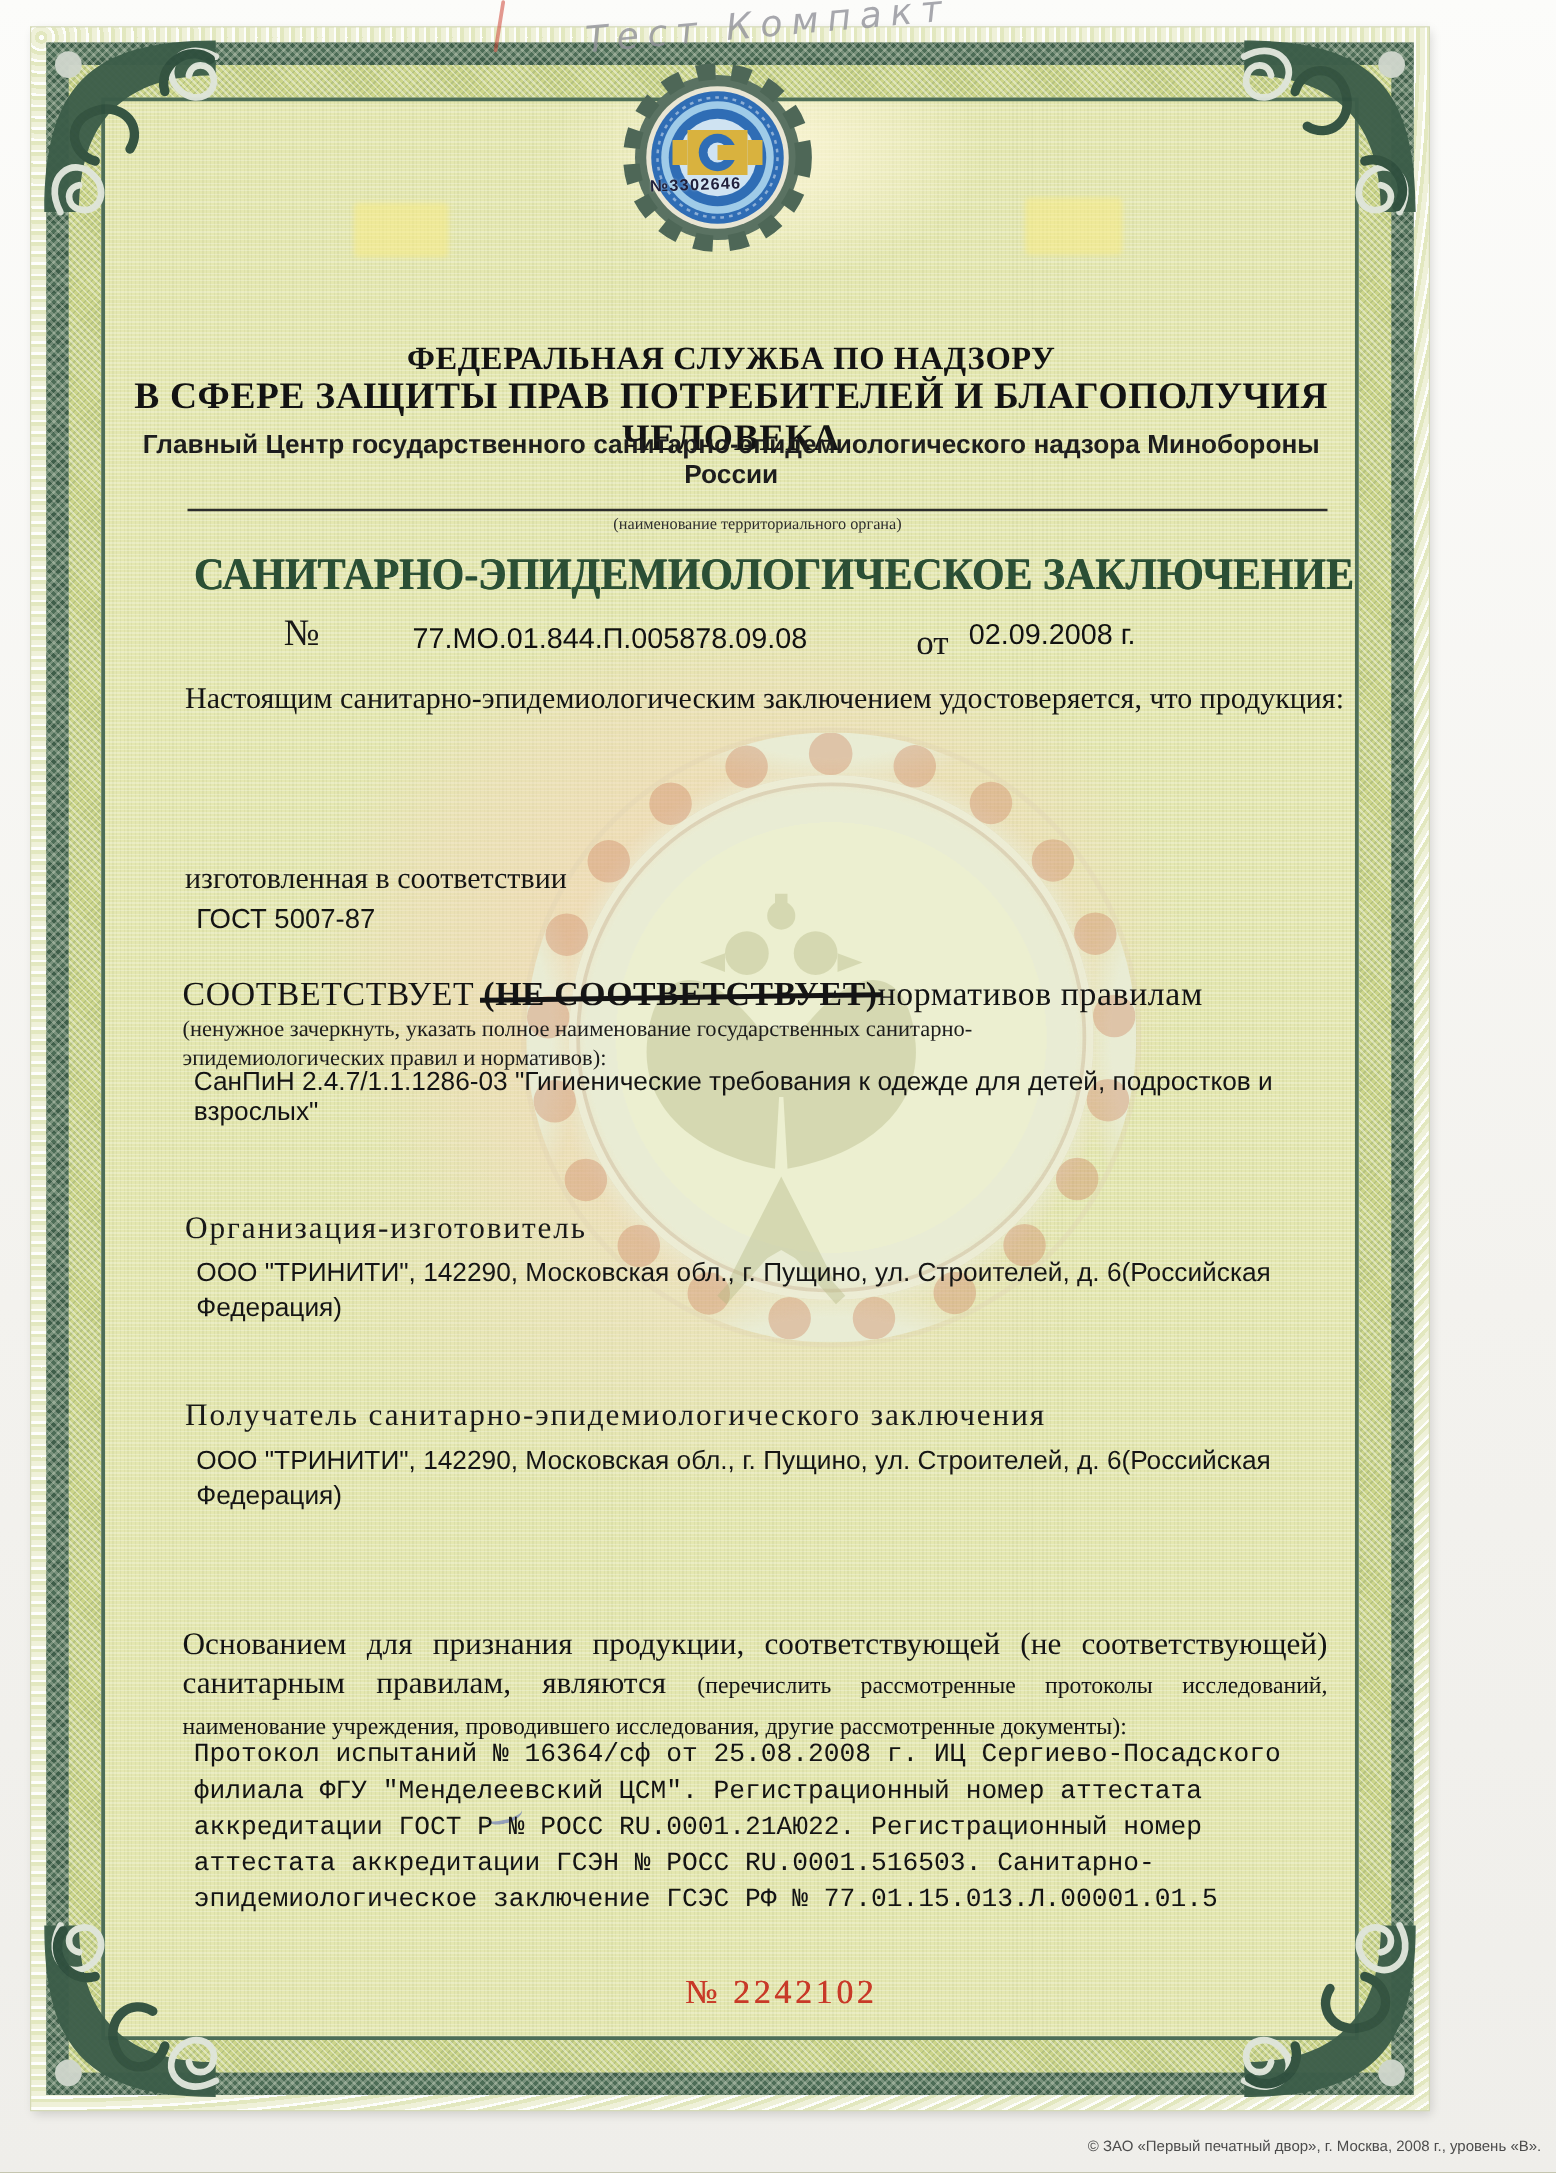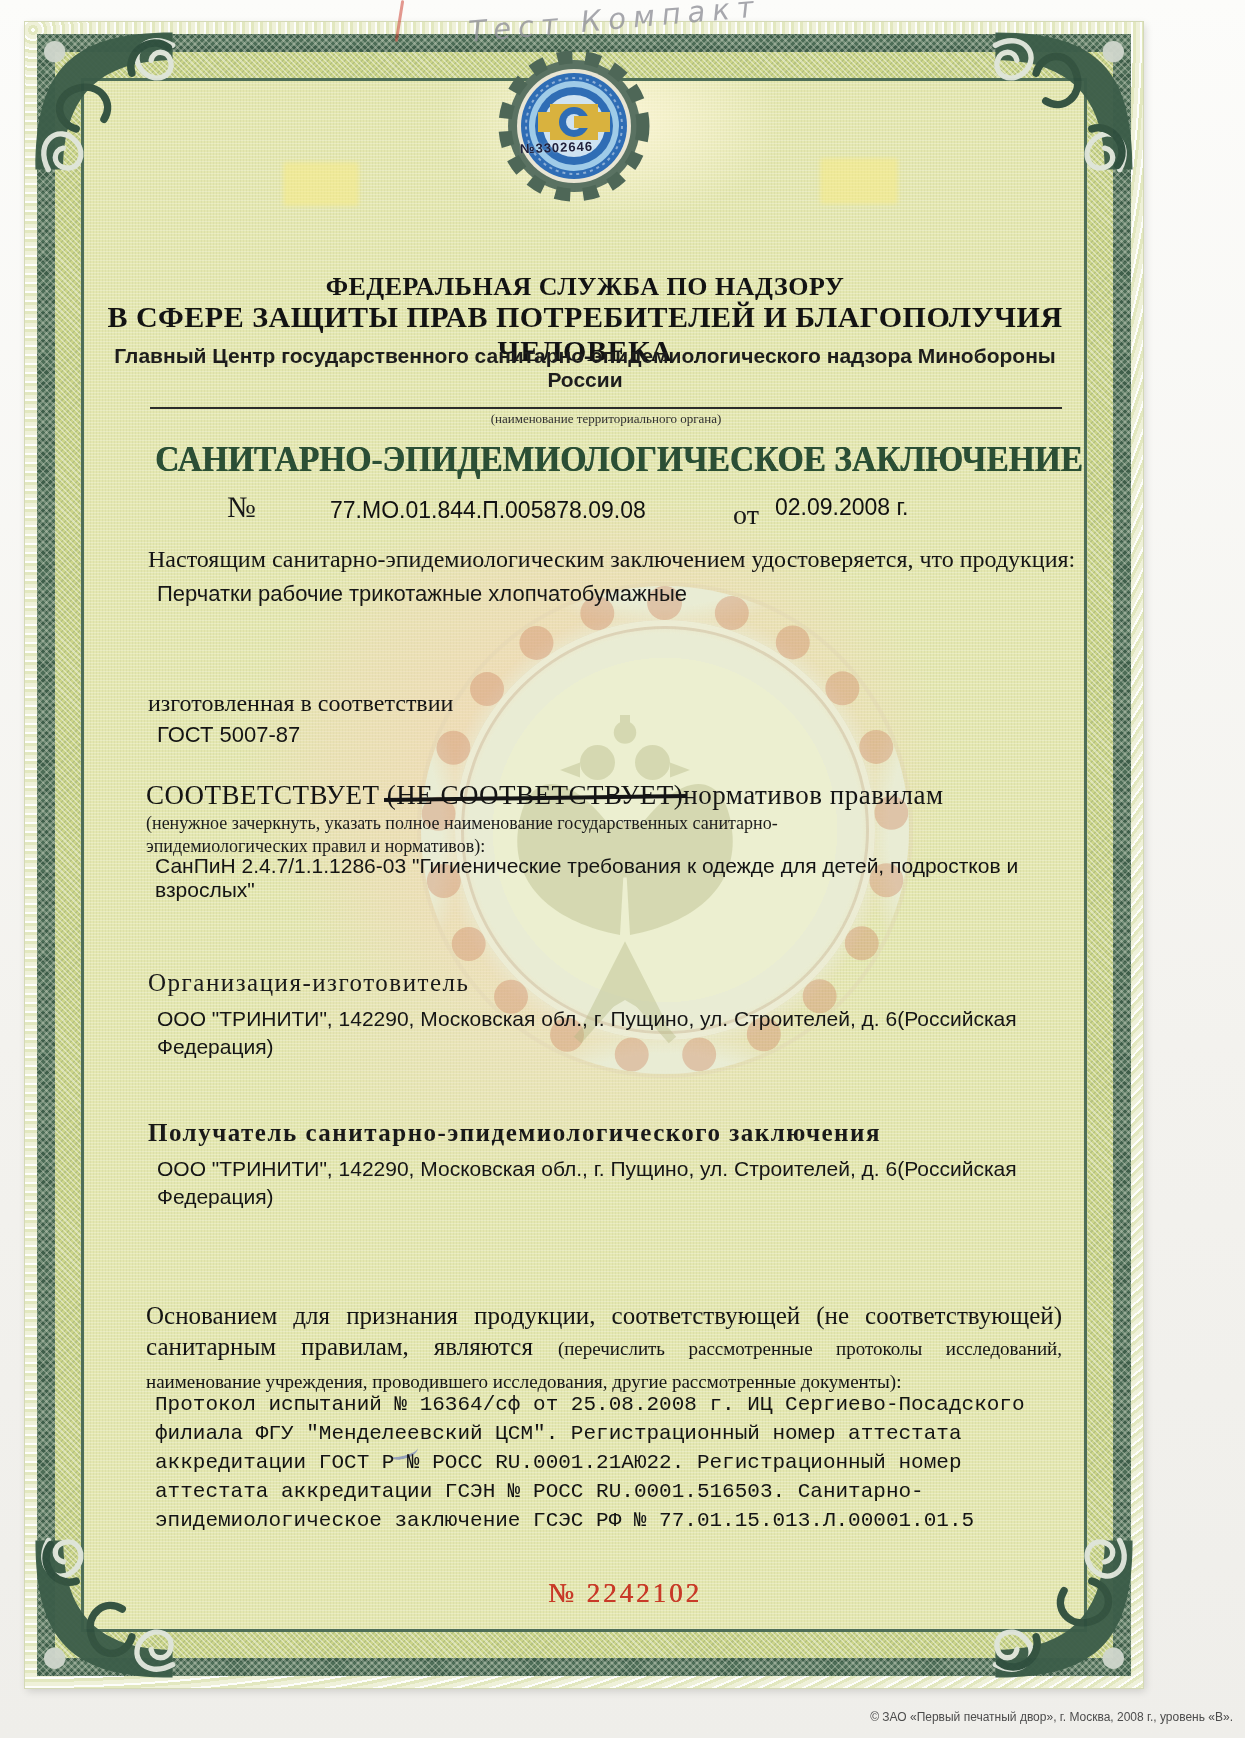--- a/index.html
+++ b/index.html
@@ -67,28 +67,28 @@
     transform:scaleX(.93);transform-origin:left;white-space:nowrap;text-shadow:.6px 0 0 #2b4f35;}
   .num-label{left:227px;top:490px;font-size:30px;color:#181818;}
   .num-value{left:330px;top:497px;font-family:"Liberation Sans",sans-serif;font-size:23px;color:#111;}
   .of-label{left:733px;top:499px;font-size:28px;color:#181818;}
   .date-value{left:775px;top:494px;font-family:"Liberation Sans",sans-serif;font-size:23px;color:#111;}
   .intro{left:148px;top:546px;width:930px;font-size:24px;}
   .product{left:157px;top:581px;width:900px;font-family:"Liberation Sans",sans-serif;font-size:22px;color:#161616;}
   .made{left:148px;top:690px;font-size:24px;}
   .gost{left:157px;top:722px;font-family:"Liberation Sans",sans-serif;font-size:22px;}
   .conf-row{left:146px;top:780px;font-size:27px;letter-spacing:.5px;white-space:nowrap;}
-  .struck{position:relative;display:inline-block;}
+  .struck{position:relative;display:inline-block;font-weight:bold;}
   .struck::after{content:"";position:absolute;left:-3px;right:-3px;top:52%;height:4px;background:#141414;transform:rotate(-.8deg);}
   .note{left:146px;top:812px;width:790px;font-size:18px;line-height:23px;color:#1c1c1c;}
   .sanpin{left:155px;top:854px;width:920px;font-family:"Liberation Sans",sans-serif;font-size:21px;}
   .sec-label{font-size:25px;letter-spacing:1.5px;color:#191919;}
   .lbl-manu{left:148px;top:969px;}
   .addr-manu{left:157px;top:1005px;}
-  .lbl-recv{left:148px;top:1119px;font-weight:bold;}
+  .lbl-recv{left:148px;top:1119px;}
   .addr-recv{left:157px;top:1155px;}
   .addr{width:860px;font-family:"Liberation Sans",sans-serif;font-size:21px;line-height:28px;color:#151515;}
   .basis{left:146px;top:1300px;width:916px;font-size:25px;line-height:31px;text-align:justify;}
   .basis-note{font-size:19px;}
   .protocol{left:155px;top:1390px;width:902px;font-family:Liberation Mono, monospace;font-size:21px;line-height:29px;color:#131313;}
   .serial{left:400px;top:1578px;width:450px;text-align:center;font-size:27px;letter-spacing:3px;color:#c83a28;text-shadow:.4px 0 0 #c83a28;}
   .footer{right:12px;top:1710px;font-family:Liberation Sans, sans-serif;font-size:12px;color:#4c4c4c;}
 </style>
 </head>
 <body>
@@ -169,21 +169,20 @@
     <div class="abs rule"></div>
     <div class="abs rule-cap">(наименование территориального органа)</div>
 
     <div class="abs title">САНИТАРНО-ЭПИДЕМИОЛОГИЧЕСКОЕ ЗАКЛЮЧЕНИЕ</div>
     <div class="abs num-label">№</div>
     <div class="abs num-value">77.МО.01.844.П.005878.09.08</div>
     <div class="abs of-label">от</div>
     <div class="abs date-value">02.09.2008 г.</div>
 
     <div class="abs intro">Настоящим санитарно-эпидемиологическим заключением удостоверяется, что продукция:</div>
-    <div class="abs product">Перчатки рабочие трикотажные хлопчатобумажные</div>
     <div class="abs made">изготовленная в соответствии</div>
     <div class="abs gost">ГОСТ 5007-87</div>
 
     <div class="abs conf-row"><span>СООТВЕТСТВУЕТ </span><span class="struck">(НЕ СООТВЕТСТВУЕТ)</span><span>нормативов правилам</span></div>
     <div class="abs note">(ненужное зачеркнуть, указать полное наименование государственных санитарно-эпидемиологических правил и нормативов):</div>
     <div class="abs sanpin">СанПиН 2.4.7/1.1.1286-03 "Гигиенические требования к одежде для детей, подростков и взрослых"</div>
 
     <div class="abs sec-label lbl-manu">Организация-изготовитель</div>
     <div class="abs addr addr-manu">ООО "ТРИНИТИ", 142290, Московская обл., г. Пущино, ул. Строителей, д. 6(Российская Федерация)</div>
 

